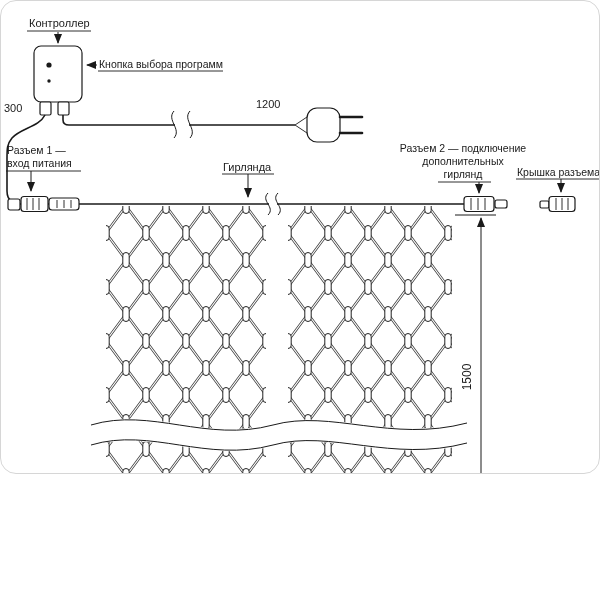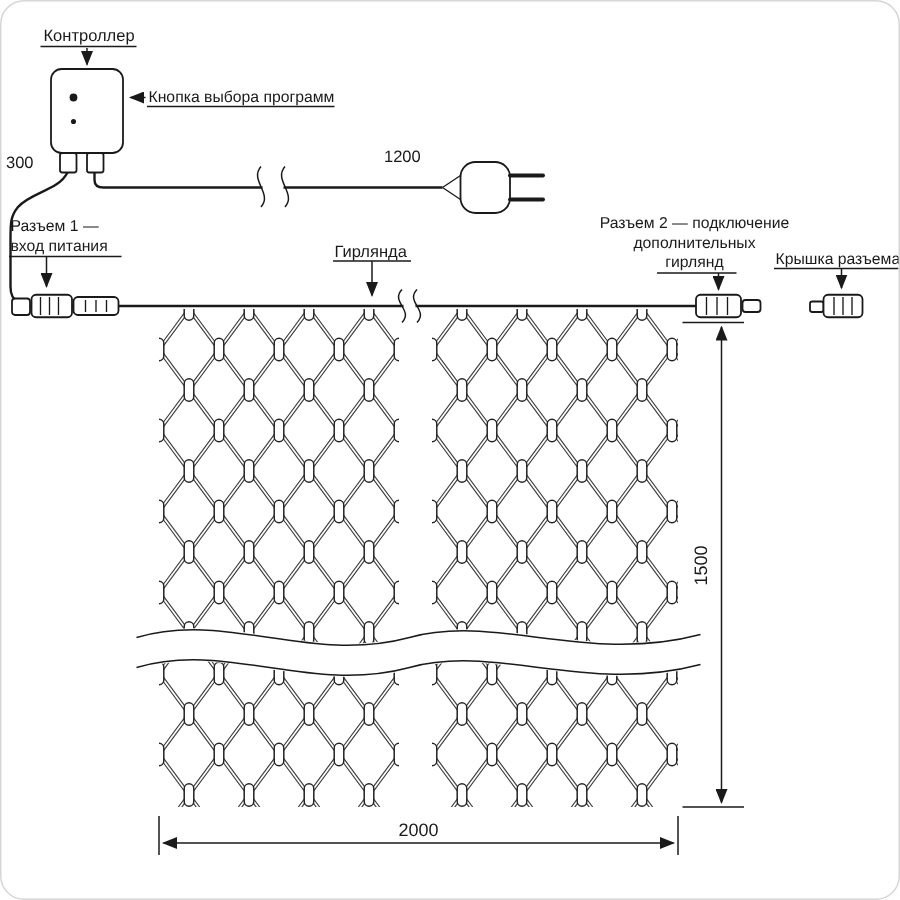--- a/index.html
+++ b/index.html
@@ -1,17 +1,17 @@
 <!DOCTYPE html>
 <html><head>
 <meta charset="utf-8">
 <style>
   html,body{margin:0;padding:0;background:#fff;}
   .canvas{
-    width:600px;height:600px;position:relative;background:#fff;
+    width:600px;height:474px;position:relative;background:#fff;
     border:1px solid #d6d6d6;border-radius:16px;box-sizing:border-box;
     overflow:hidden;
     font-family:"Liberation Sans","DejaVu Sans",sans-serif;
   }
   svg text{fill:#1a1a1a;font-family:"Liberation Sans","DejaVu Sans",sans-serif;}
   .lbl{font-size:10.5px;}
   .lbl-b{font-size:11px;}
   .dim{font-size:12px;}
   .wire{stroke:#1a1a1a;stroke-width:1.6;fill:none;}
   .thin{stroke:#1a1a1a;stroke-width:0.9;fill:none;}

